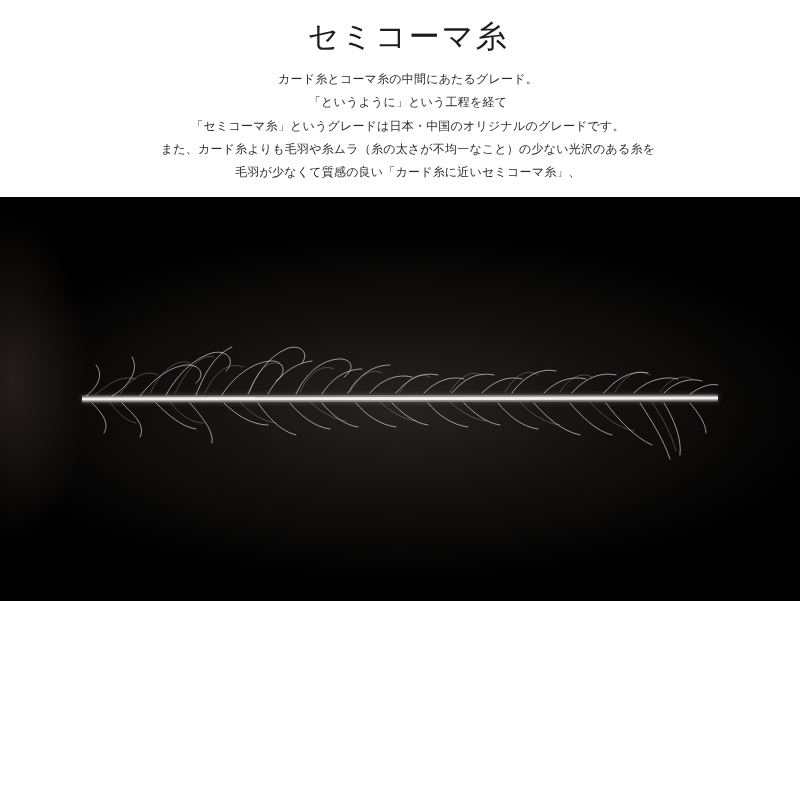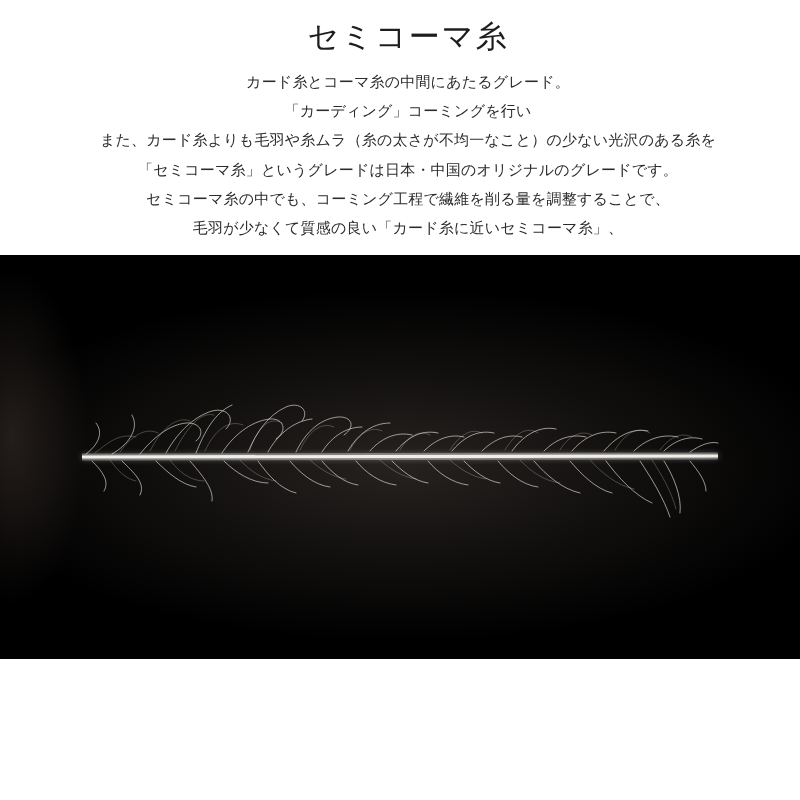--- a/index.html
+++ b/index.html
@@ -30,21 +30,21 @@
   }
   .title {
     font-size: 31px;
     line-height: 1.35;
     letter-spacing: 2px;
     margin: 6px 0 10px 0;
     font-weight: normal;
     color: #1d1d1d;
   }
   .body-lines {
-    font-size: 15px;
+    font-size: 12px;
     line-height: 1.95;
     color: #2b2b2b;
     letter-spacing: 0.2px;
   }
   .body-lines p {
     margin: 0;
     white-space: nowrap;
   }
   .photo {
     width: 800px;
@@ -100,24 +100,23 @@
 </style>
 </head>
 <body>
 
 <div class="page">
 
   <div class="text-block">
     <h1 class="title">セミコーマ糸</h1>
     <div class="body-lines">
       <p>カード糸とコーマ糸の中間にあたるグレード。</p>
-      <p>「カーディング」コーミングを行い</p>
+      <p>「というように」という工程を経て</p>
+      <p>「セミコーマ糸」というグレードは日本・中国のオリジナルのグレードです。</p>
       <p>また、カード糸よりも毛羽や糸ムラ（糸の太さが不均一なこと）の少ない光沢のある糸を</p>
-      <p>「セミコーマ糸」というグレードは日本・中国のオリジナルのグレードです。</p>
-      <p>セミコーマ糸の中でも、コーミング工程で繊維を削る量を調整することで、</p>
       <p>毛羽が少なくて質感の良い「カード糸に近いセミコーマ糸」、</p>
     </div>
   </div>
 
   <div class="photo">
     <div class="vignette"></div>
     <div class="glow-left"></div>
     <svg viewBox="0 0 800 404" preserveAspectRatio="none">
 
       <g class="fuzz-faint">

